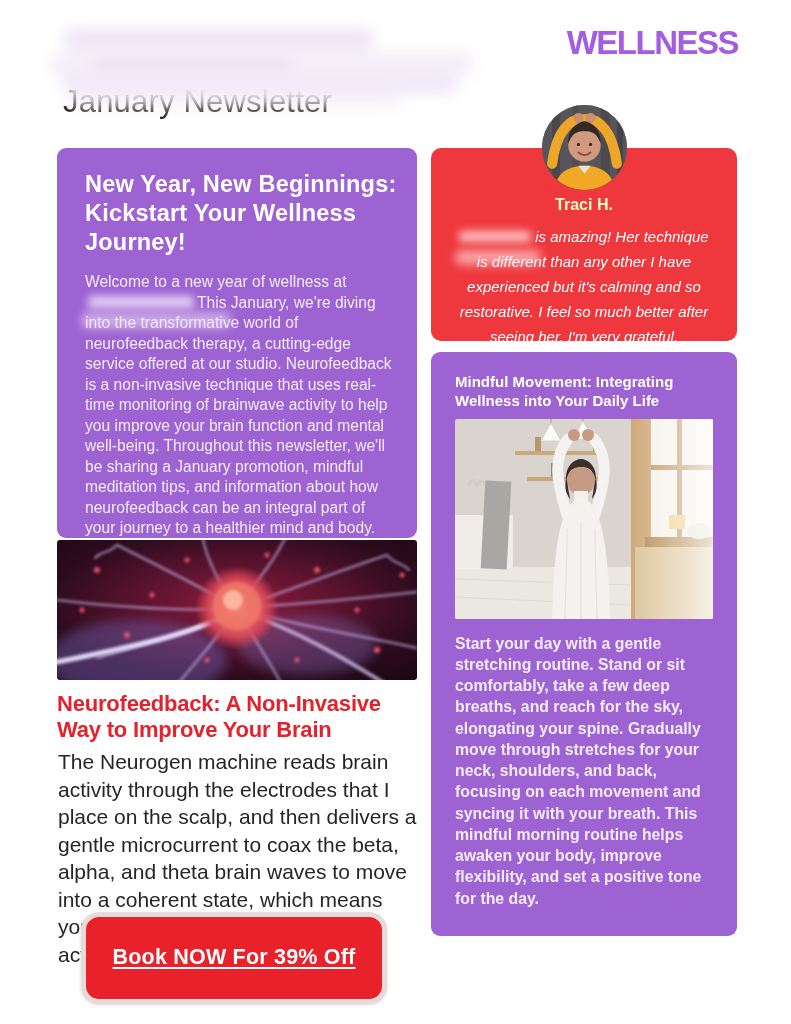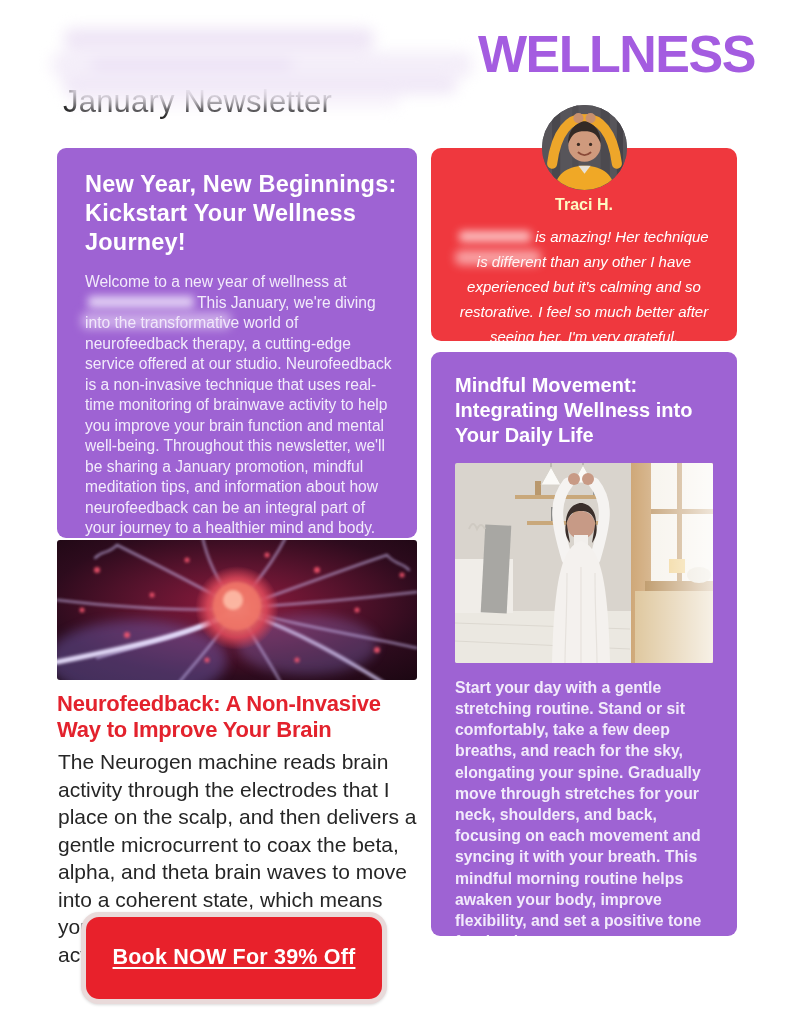--- a/index.html
+++ b/index.html
@@ -6,21 +6,21 @@
   html,body { background:#ffffff; }
   body { font-family:"Liberation Sans", sans-serif; }
   .page {
     position:relative; width:791px; height:1024px; background:#ffffff;
     overflow:hidden; margin:0 auto;
   }
 
   
   .brand {
     position:absolute; left:478px; top:24px; width:260px;
-    font-size:52px; font-weight:800; letter-spacing:-1.5px;
+    font-size:33px; font-weight:800; letter-spacing:-1.5px;
     color:#a45ce0; text-align:right; white-space:nowrap;
   }
   .page-title {
     position:absolute; left:63px; top:84px;
     font-size:31px; font-weight:500; color:#1c1c1c; letter-spacing:0.2px;
   }
   .logo-blur {
     position:absolute; left:52px; top:18px; width:430px; height:96px;
     filter:blur(7px); pointer-events:none; z-index:5;
   }
@@ -111,22 +111,22 @@
     position:absolute; left:0px; top:26px; width:86px; height:15px;
     background:rgba(255,230,230,0.6); filter:blur(5px); border-radius:6px;
     pointer-events:none;
   }
 
   .mindful-card {
     position:absolute; left:431px; top:352px; width:306px; height:584px;
     padding:21px 24px 16px 24px; overflow:hidden;
   }
   .mindful-card h2 {
-    color:#ffffff; font-size:20px; font-weight:800; line-height:1.26;
-    margin-bottom:14px;
+    color:#ffffff; font-size:15px; font-weight:800; line-height:1.26;
+    margin-bottom:8px;
   }
   .stretch-img {
     width:258px; height:200px; border-radius:2px; overflow:hidden; display:block;
     margin-bottom:14px;
   }
   .mindful-card p {
     color:#f2ebfb; font-size:15.8px; line-height:1.345; font-weight:700;
   }
 </style>
 </head>

